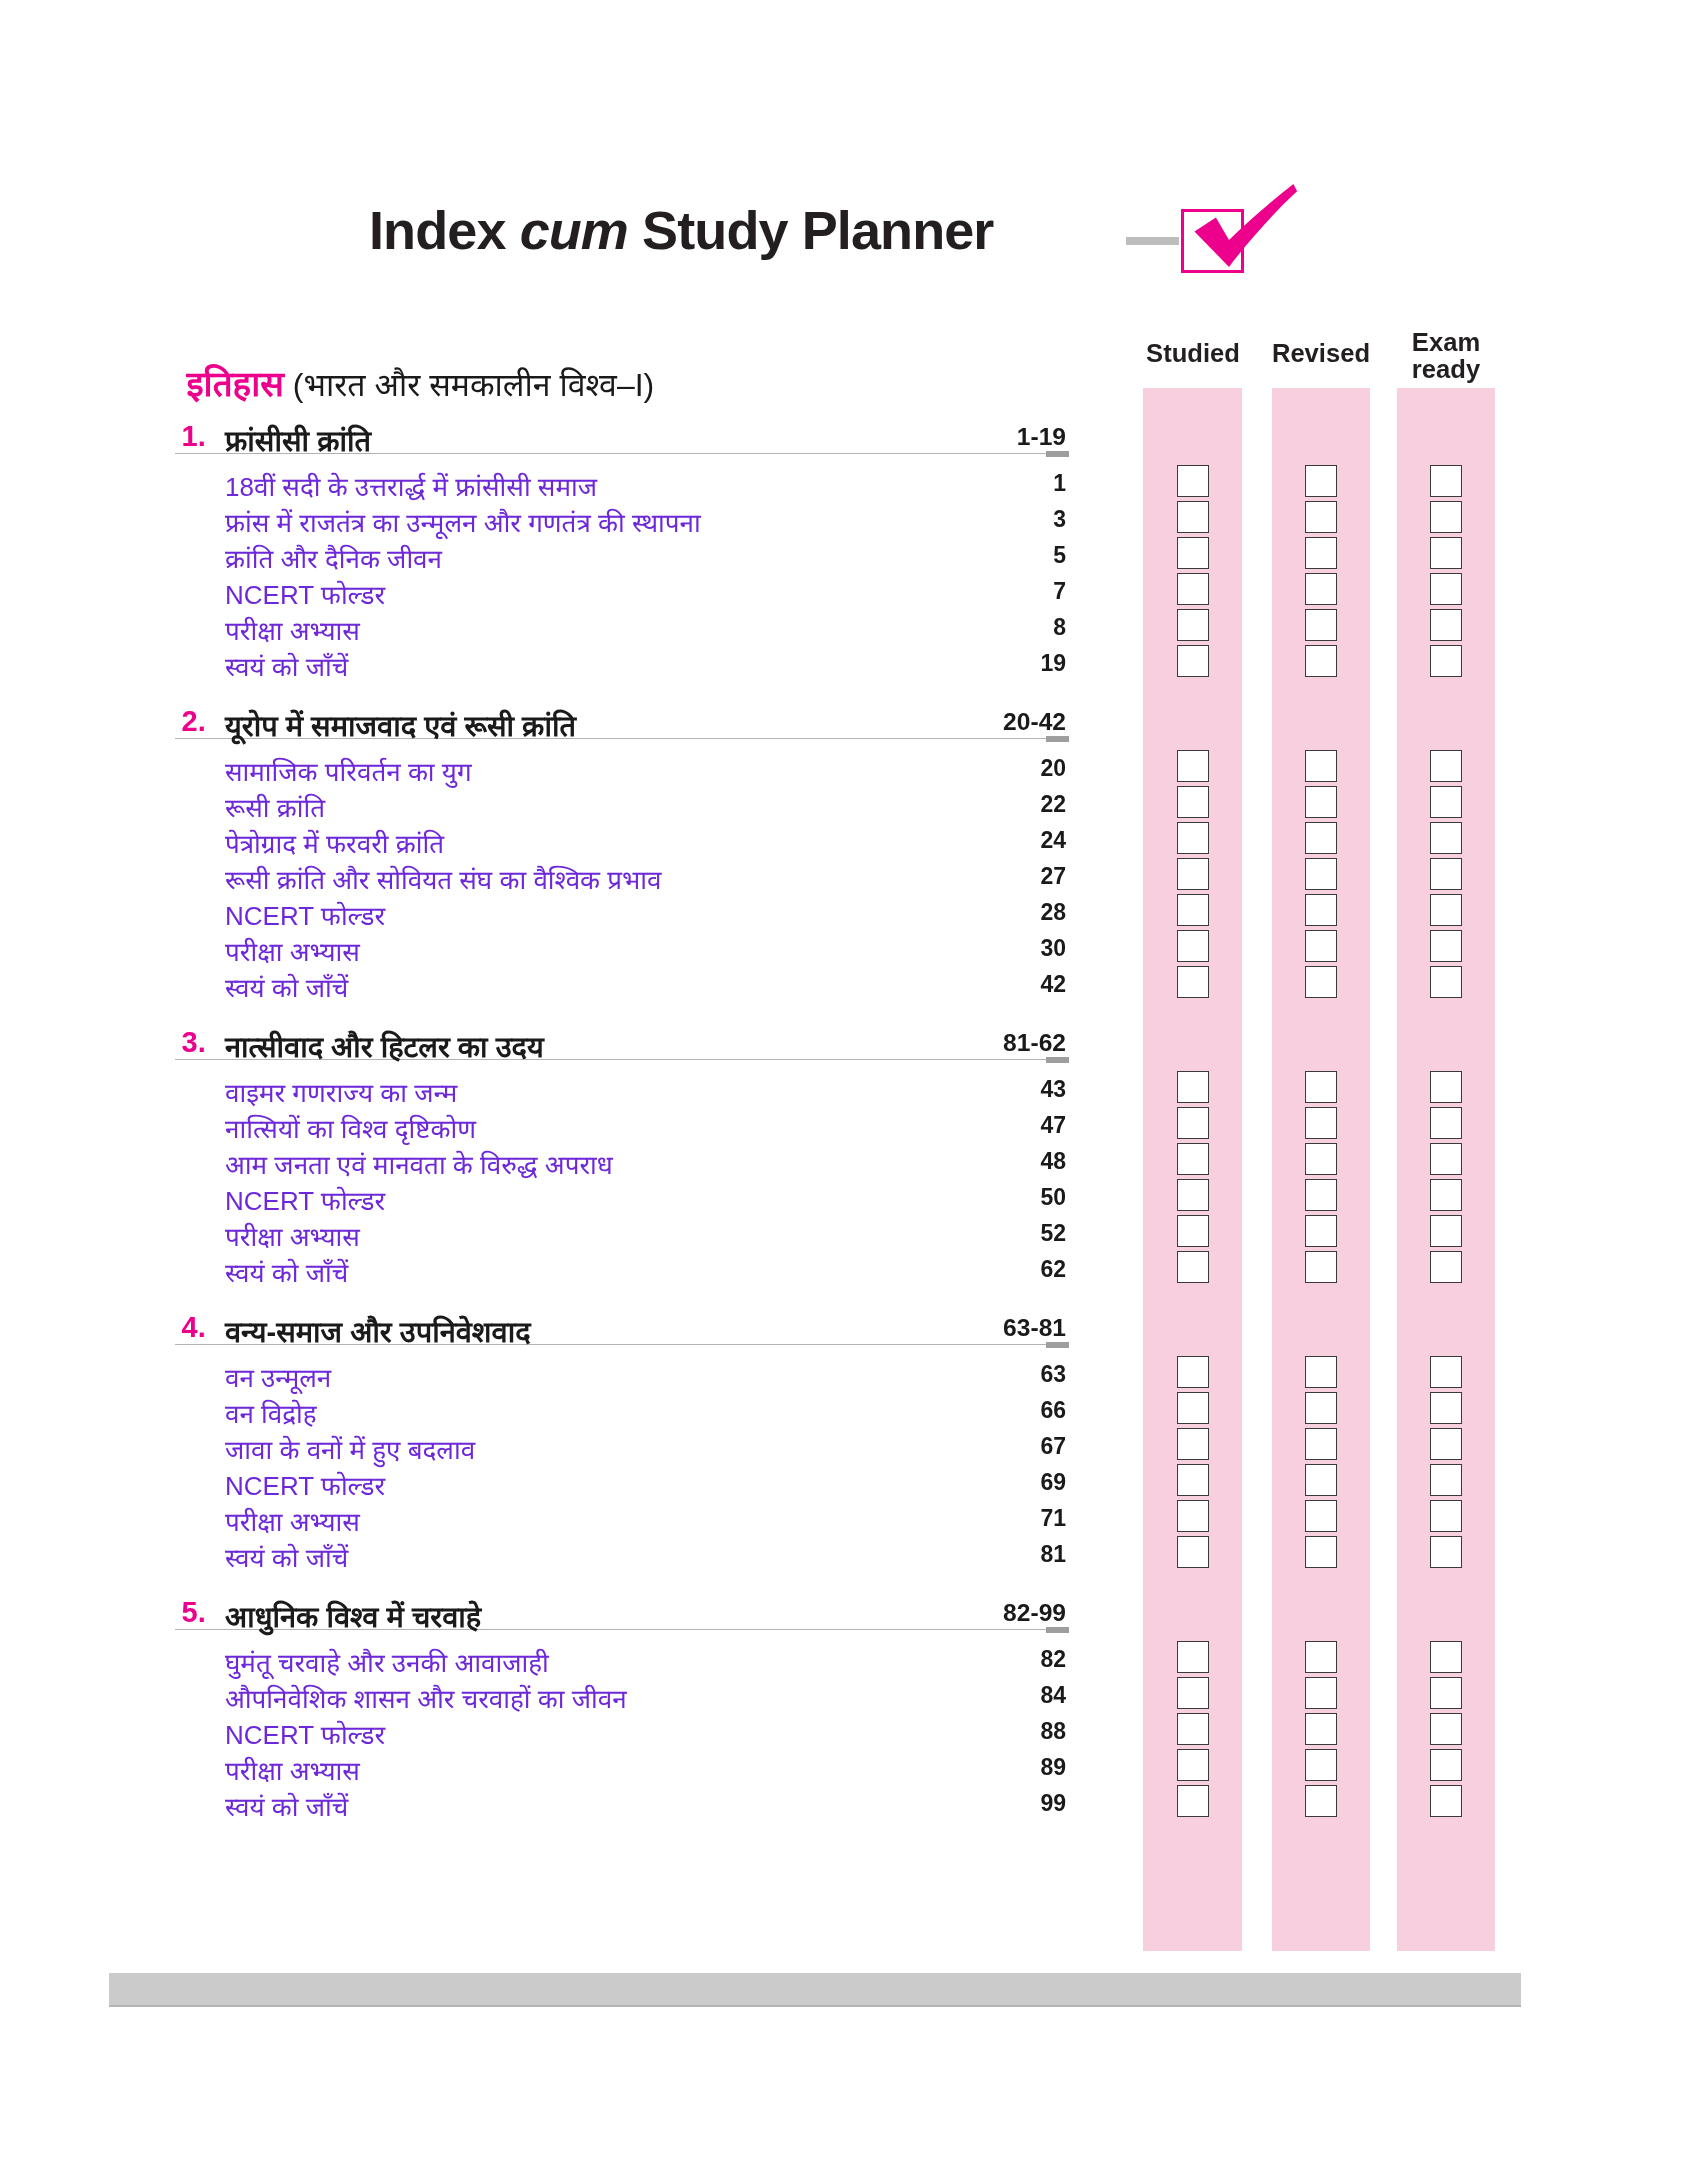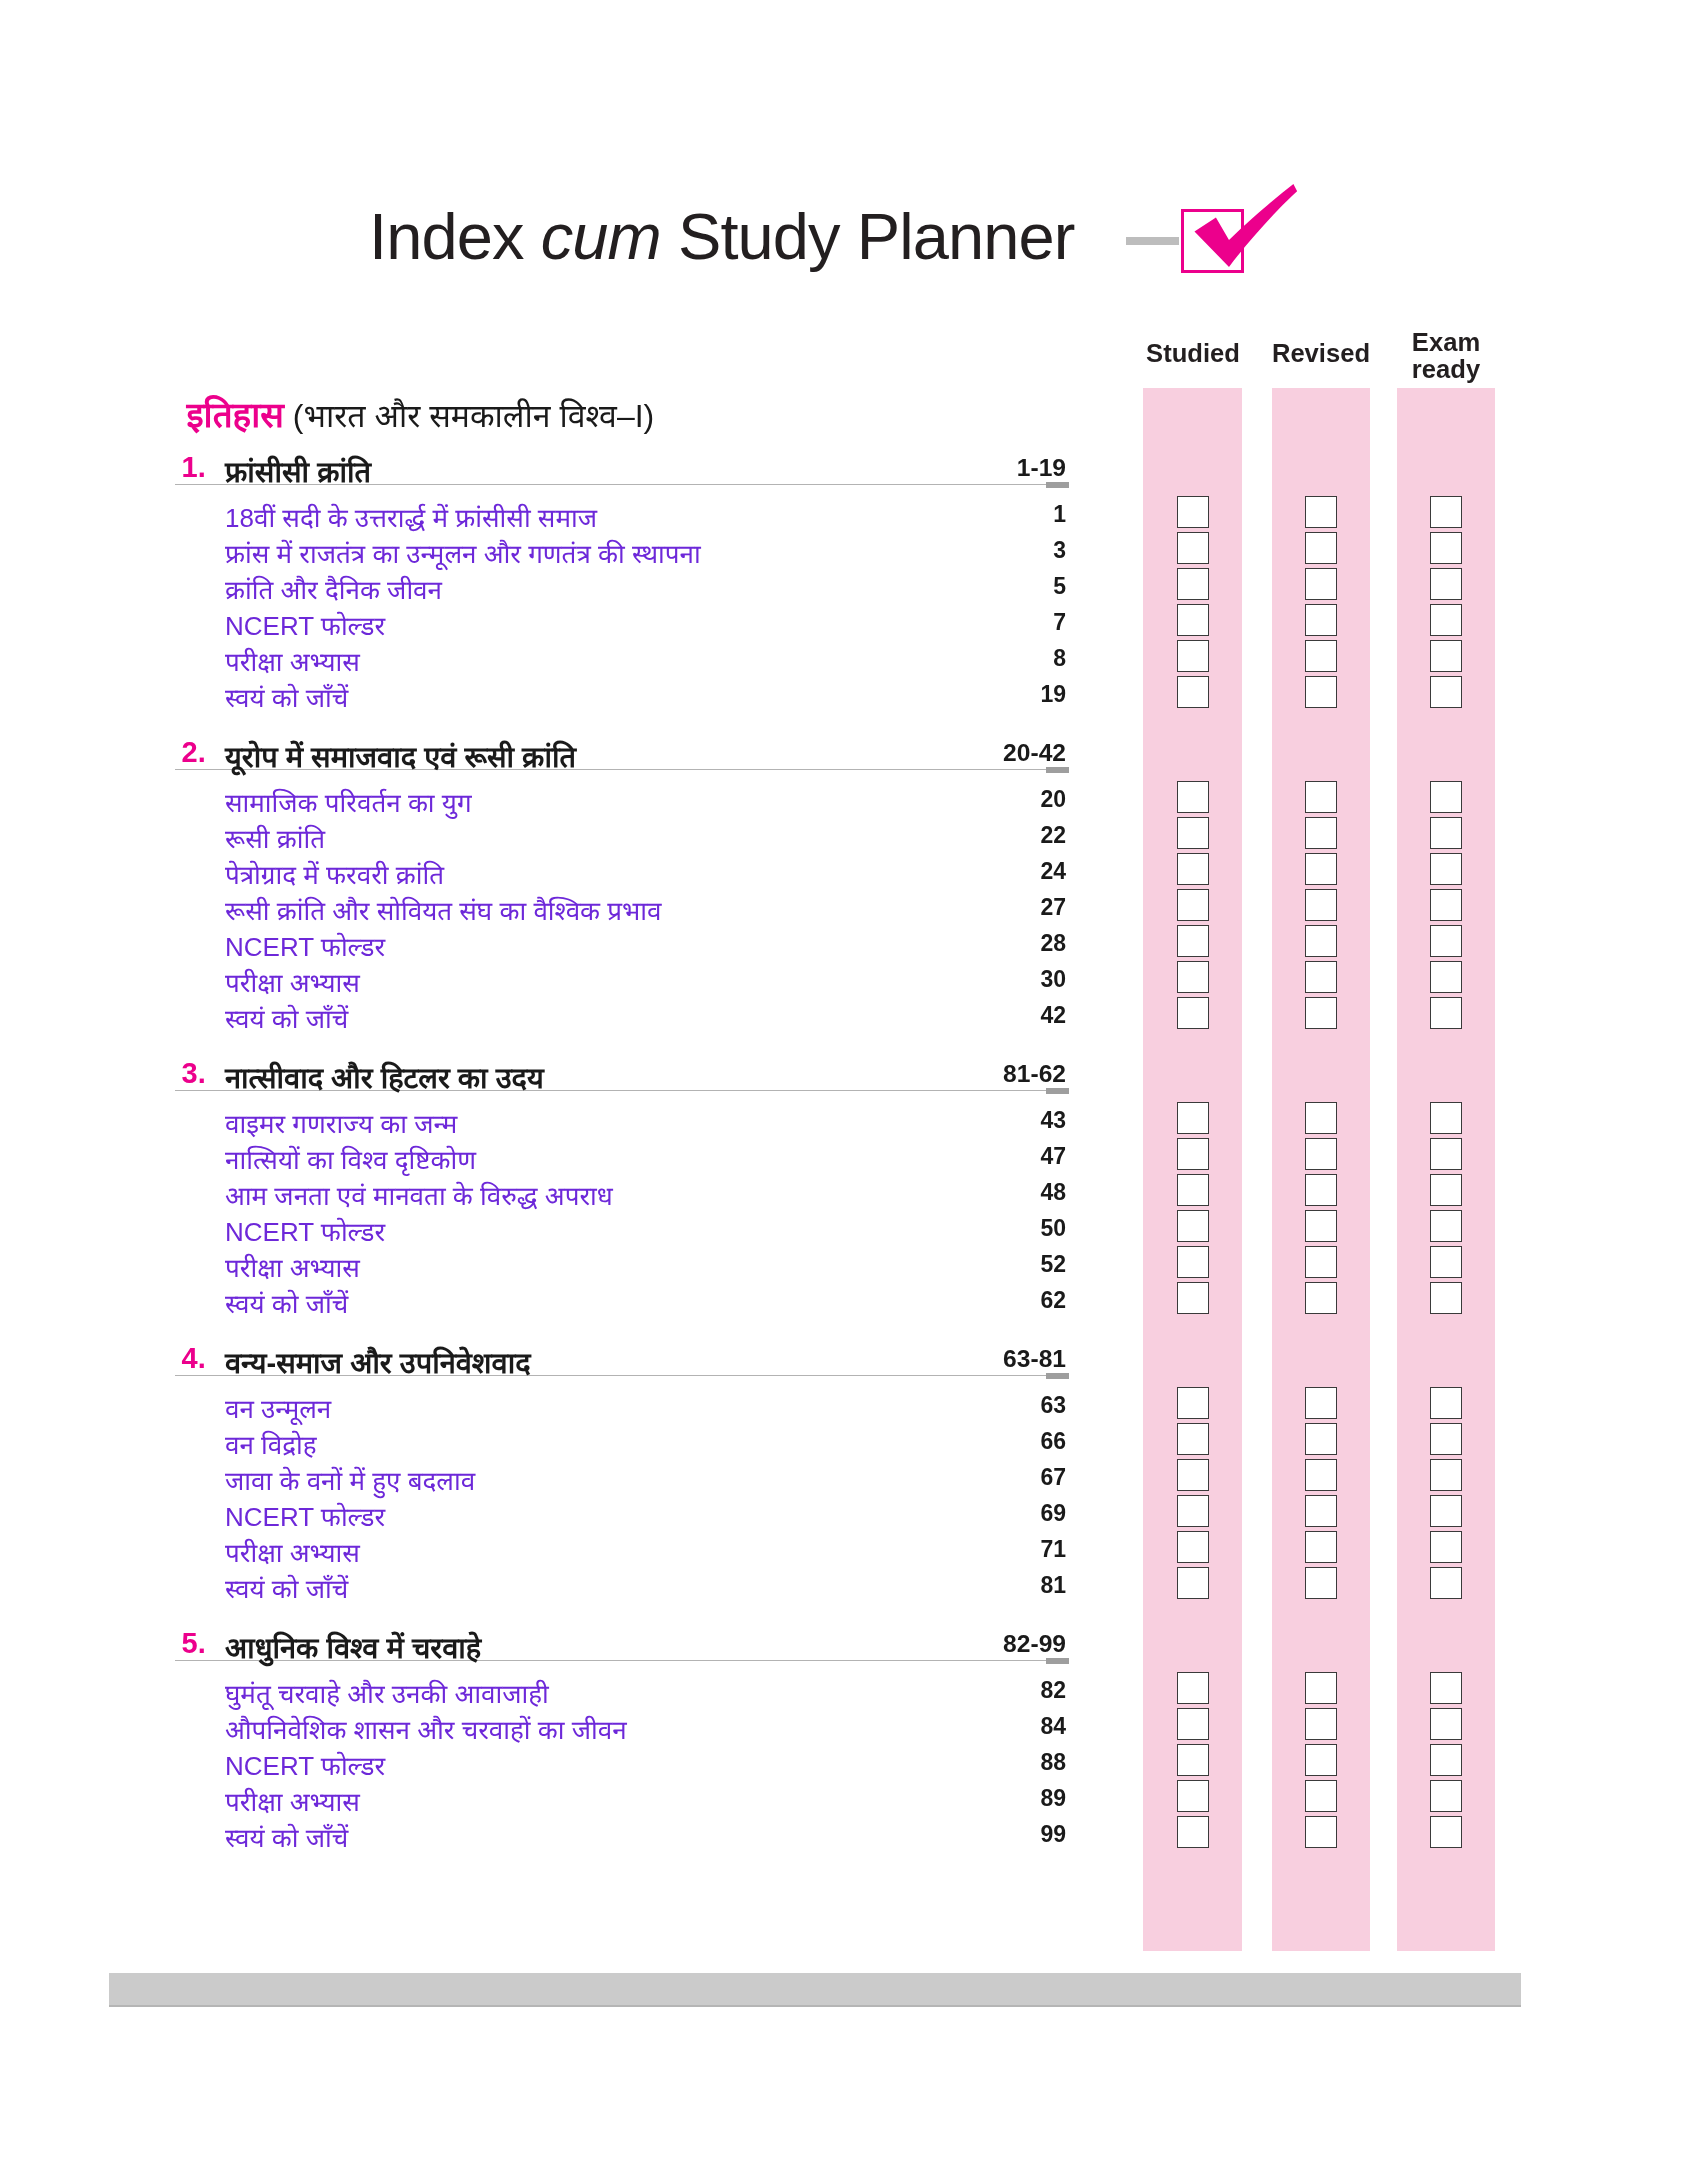--- a/index.html
+++ b/index.html
@@ -1,40 +1,40 @@
 <!DOCTYPE html>
 <html style="font-size:15px"><head>
 <meta charset="utf-8">
 <style>
   * { margin:0; padding:0; box-sizing:border-box; }
   body { background:#ffffff; font-family:"Liberation Sans", sans-serif; }
   .page { position:relative; width:1703px; height:2177px; background:#ffffff; overflow:hidden; }
 
   
   .title-wrap { position:absolute; left:369px; top:199px; white-space:nowrap; }
-  .title-text { font-size:65px; font-weight:normal; color:#231f20; letter-spacing:-0.9px; }
+  .title-text { font-size:54px; font-weight:bold; color:#231f20; letter-spacing:-0.9px; }
   .title-text .it { font-style:italic; }
   .title-dash { position:absolute; left:1126px; top:237px; width:53px; height:7.6px; background:#bdbdbd; }
   .check-icon-box { position:absolute; left:1181px; top:209px; width:63px; height:64px; border:3.8px solid #ec008c; background:#fff; }
   .check-icon-svg { position:absolute; left:1187px; top:178px; width:112px; height:93px; overflow:visible; }
 
   
   .col-head { position:absolute; width:142px; text-align:center; font-weight:bold; color:#231f20; font-size:25.6px; line-height:27.4px; }
   .col-head.studied { left:1122px; top:340px; }
   .col-head.revised { left:1250px; top:340px; }
   .col-head.exam    { left:1375px; top:313px;margin-top:16px; }
 
   
   .band { position:absolute; top:388px; height:1563px; background:#f8cfdf; }
   .band.b1 { left:1143px; width:99px; }
   .band.b2 { left:1272px; width:98px; }
   .band.b3 { left:1397px; width:98px; }
 
   
-  .content { position:absolute; left:175px; top:390px; width:1320px; }
+  .content { position:absolute; left:175px; top:359px; width:1320px; }
   .section-head { font-size:32px; color:#1a1a1a; height:44px; margin-left:11.4px; margin-bottom:17px; white-space:nowrap; }
   .section-head .hl { color:#ec008c; font-weight:bold; font-size:35px; }
 
   .ch-head { position:relative; width:894px; height:34px; border-bottom:1.9px solid #b3b3b3; margin-bottom:10.4px; white-space:nowrap; }
   .ch-head::after { content:""; position:absolute; right:0; bottom:-3.8px; width:23px; height:5.7px; background:#9e9e9e; }
   .ch-num { position:absolute; left:6.6px; top:0; width:42px; font-size:29px; font-weight:bold; color:#ec008c; }
   .ch-title { position:absolute; left:50px; top:0; font-size:29px; font-weight:bold; color:#1a1a1a; }
   .ch-pages { position:absolute; left:785px; top:2.8px; width:106px; text-align:right; font-size:24.6px; font-weight:bold; color:#1a1a1a; }
 
   .rows { margin-bottom:24.6px; }

